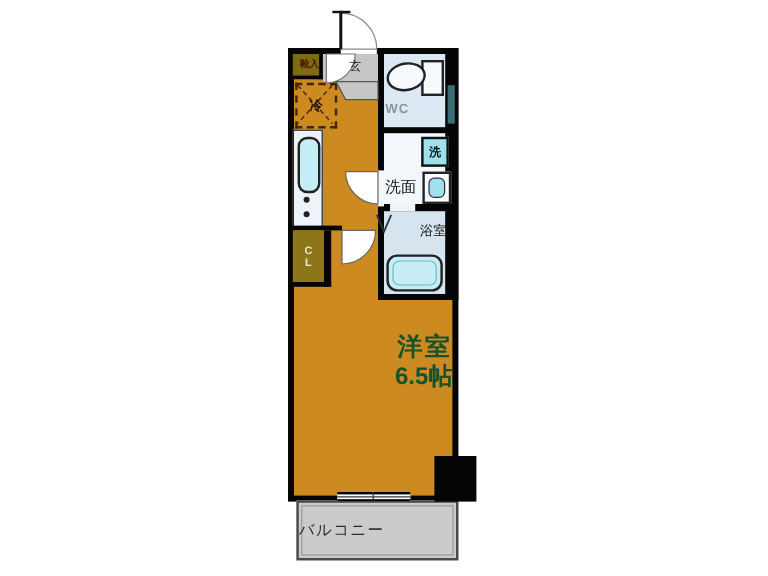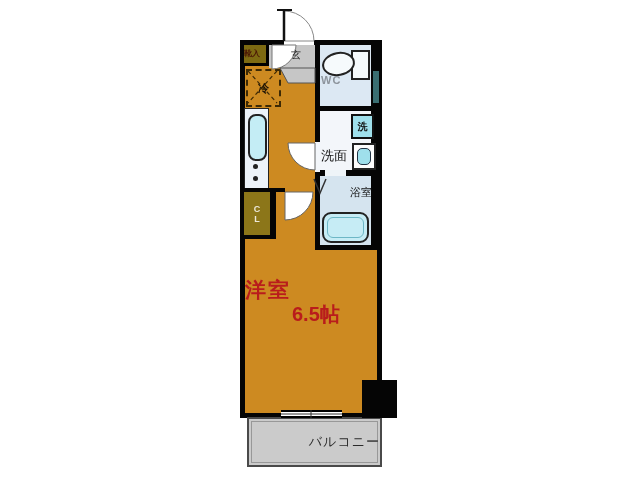--- a/index.html
+++ b/index.html
@@ -13,21 +13,21 @@
   .right-column{left:315px;top:40px;width:67px;height:210px;background:#050505;}
 
   
   .wc-room{left:320px;top:45px;width:51px;height:61px;background:#dce8f3;}
   .ps-duct{left:373px;top:71px;width:6px;height:32px;background:#3a6e72;}
   .washroom{left:320px;top:111px;width:51px;height:59px;background:#f3f6fa;}
   .bathroom{left:320px;top:176px;width:51px;height:69px;background:#d5e4ef;}
 
   
   .genkan{left:269px;top:45px;width:46px;height:23px;background:#c6c6c6;}
-  .shoe-box{left:244px;top:45px;width:22px;height:18px;background:#7d6a12;border-right:3px solid #000;border-bottom:3px solid #000;color:#4a1505;font-size:8px;font-weight:bold;line-height:18px;text-align:left;letter-spacing:0;}
+  .shoe-box{left:244px;top:45px;width:22px;height:18px;background:#7d6a12;border-right:3px solid #000;border-bottom:3px solid #000;color:#4a1505;font-size:8px;font-weight:bold;line-height:18px;text-align:right;letter-spacing:0;}
   .genkan-label{left:291px;top:48px;font-size:10px;color:#222;}
 
   
   .fridge{left:246px;top:69px;width:31px;height:34px;border:2px dashed #3d2a05;color:#1c1206;font-size:11px;font-weight:bold;display:flex;align-items:center;justify-content:center;}
 
   
   .counter{left:244px;top:108px;width:23px;height:80px;background:#edf3f9;border:1px solid #222;}
   .kitchen-sink{left:248px;top:114px;width:15px;height:43px;background:#c4edf5;border:2px solid #222;border-radius:8px;}
   .burner{width:5px;height:5px;background:#222;border-radius:50%;}
   .burner.b1{left:253px;top:164px;}
@@ -42,31 +42,31 @@
   
   .washer-box{left:351px;top:114px;width:19px;height:21px;background:#9fe0ec;border:2px solid #111;color:#111;font-size:10px;font-weight:bold;display:flex;align-items:center;justify-content:center;}
   .sink-box{left:352px;top:143px;width:20px;height:23px;background:#fdfdfd;border:2px solid #222;}
   .sink-basin{left:3px;top:3px;width:12px;height:15px;background:#9fe0ec;border:1px solid #234;border-radius:5px;}
   .bathtub{left:322px;top:212px;width:43px;height:27px;background:#c6ecf5;border:2px solid #222;border-radius:9px;}
   .bathtub-inner{left:3px;top:3px;width:35px;height:19px;border:1px solid #6db7c6;border-radius:6px;}
   .toilet-tank{left:351px;top:50px;width:15px;height:26px;background:#f6fafc;border:2px solid #222;}
   .toilet-bowl{left:322px;top:52px;width:29px;height:20px;background:#f6fafc;border:2px solid #222;border-radius:50%;transform:rotate(-10deg);}
 
   
-  .wc-label{left:321px;top:74px;font-size:11px;font-weight:bold;color:#8d949c;letter-spacing:1px;}
+  .wc-label{left:321px;top:85px;font-size:11px;font-weight:bold;color:#8d949c;letter-spacing:1px;}
   .washroom-label{left:321px;top:147px;font-size:13px;color:#141414;}
   .bathroom-label{left:330px;top:185px;font-size:11px;color:#141414;margin-left:20px;}
-  .main-room-label{left:245px;top:277px;width:132px;text-align:left;color:#b91c1c;font-weight:bold;}
+  .main-room-label{left:245px;top:277px;width:132px;text-align:right;color:#14532d;font-weight:bold;}
   .main-room-label .l1{font-size:21px;line-height:25px;letter-spacing:2px;}
   .main-room-label .l2{font-size:20px;line-height:24px;margin-left:47px;}
 
   
   .balcony{left:247px;top:417px;width:131px;height:46px;background:#cbcbcb;border:2px solid #4a4a4a;}
   .balcony-inner{left:2px;top:2px;right:2px;bottom:2px;border:1px solid #989898;}
-  .balcony-label{left:0;top:14px;width:100%;text-align:right;font-size:13px;color:#2b2b2b;letter-spacing:1px;}
+  .balcony-label{left:0;top:14px;width:100%;text-align:left;font-size:13px;color:#2b2b2b;letter-spacing:1px;}
 
   .pillar{left:362px;top:380px;width:35px;height:38px;background:#050505;}
 
   
   .window{left:281px;top:410px;width:61px;height:8px;background:#fff;border-top:2px solid #000;border-bottom:2px solid #000;box-sizing:border-box;}
 
   .svg-overlay{left:0;top:0;width:640px;height:480px;}
 </style>
 </head>
 <body>

